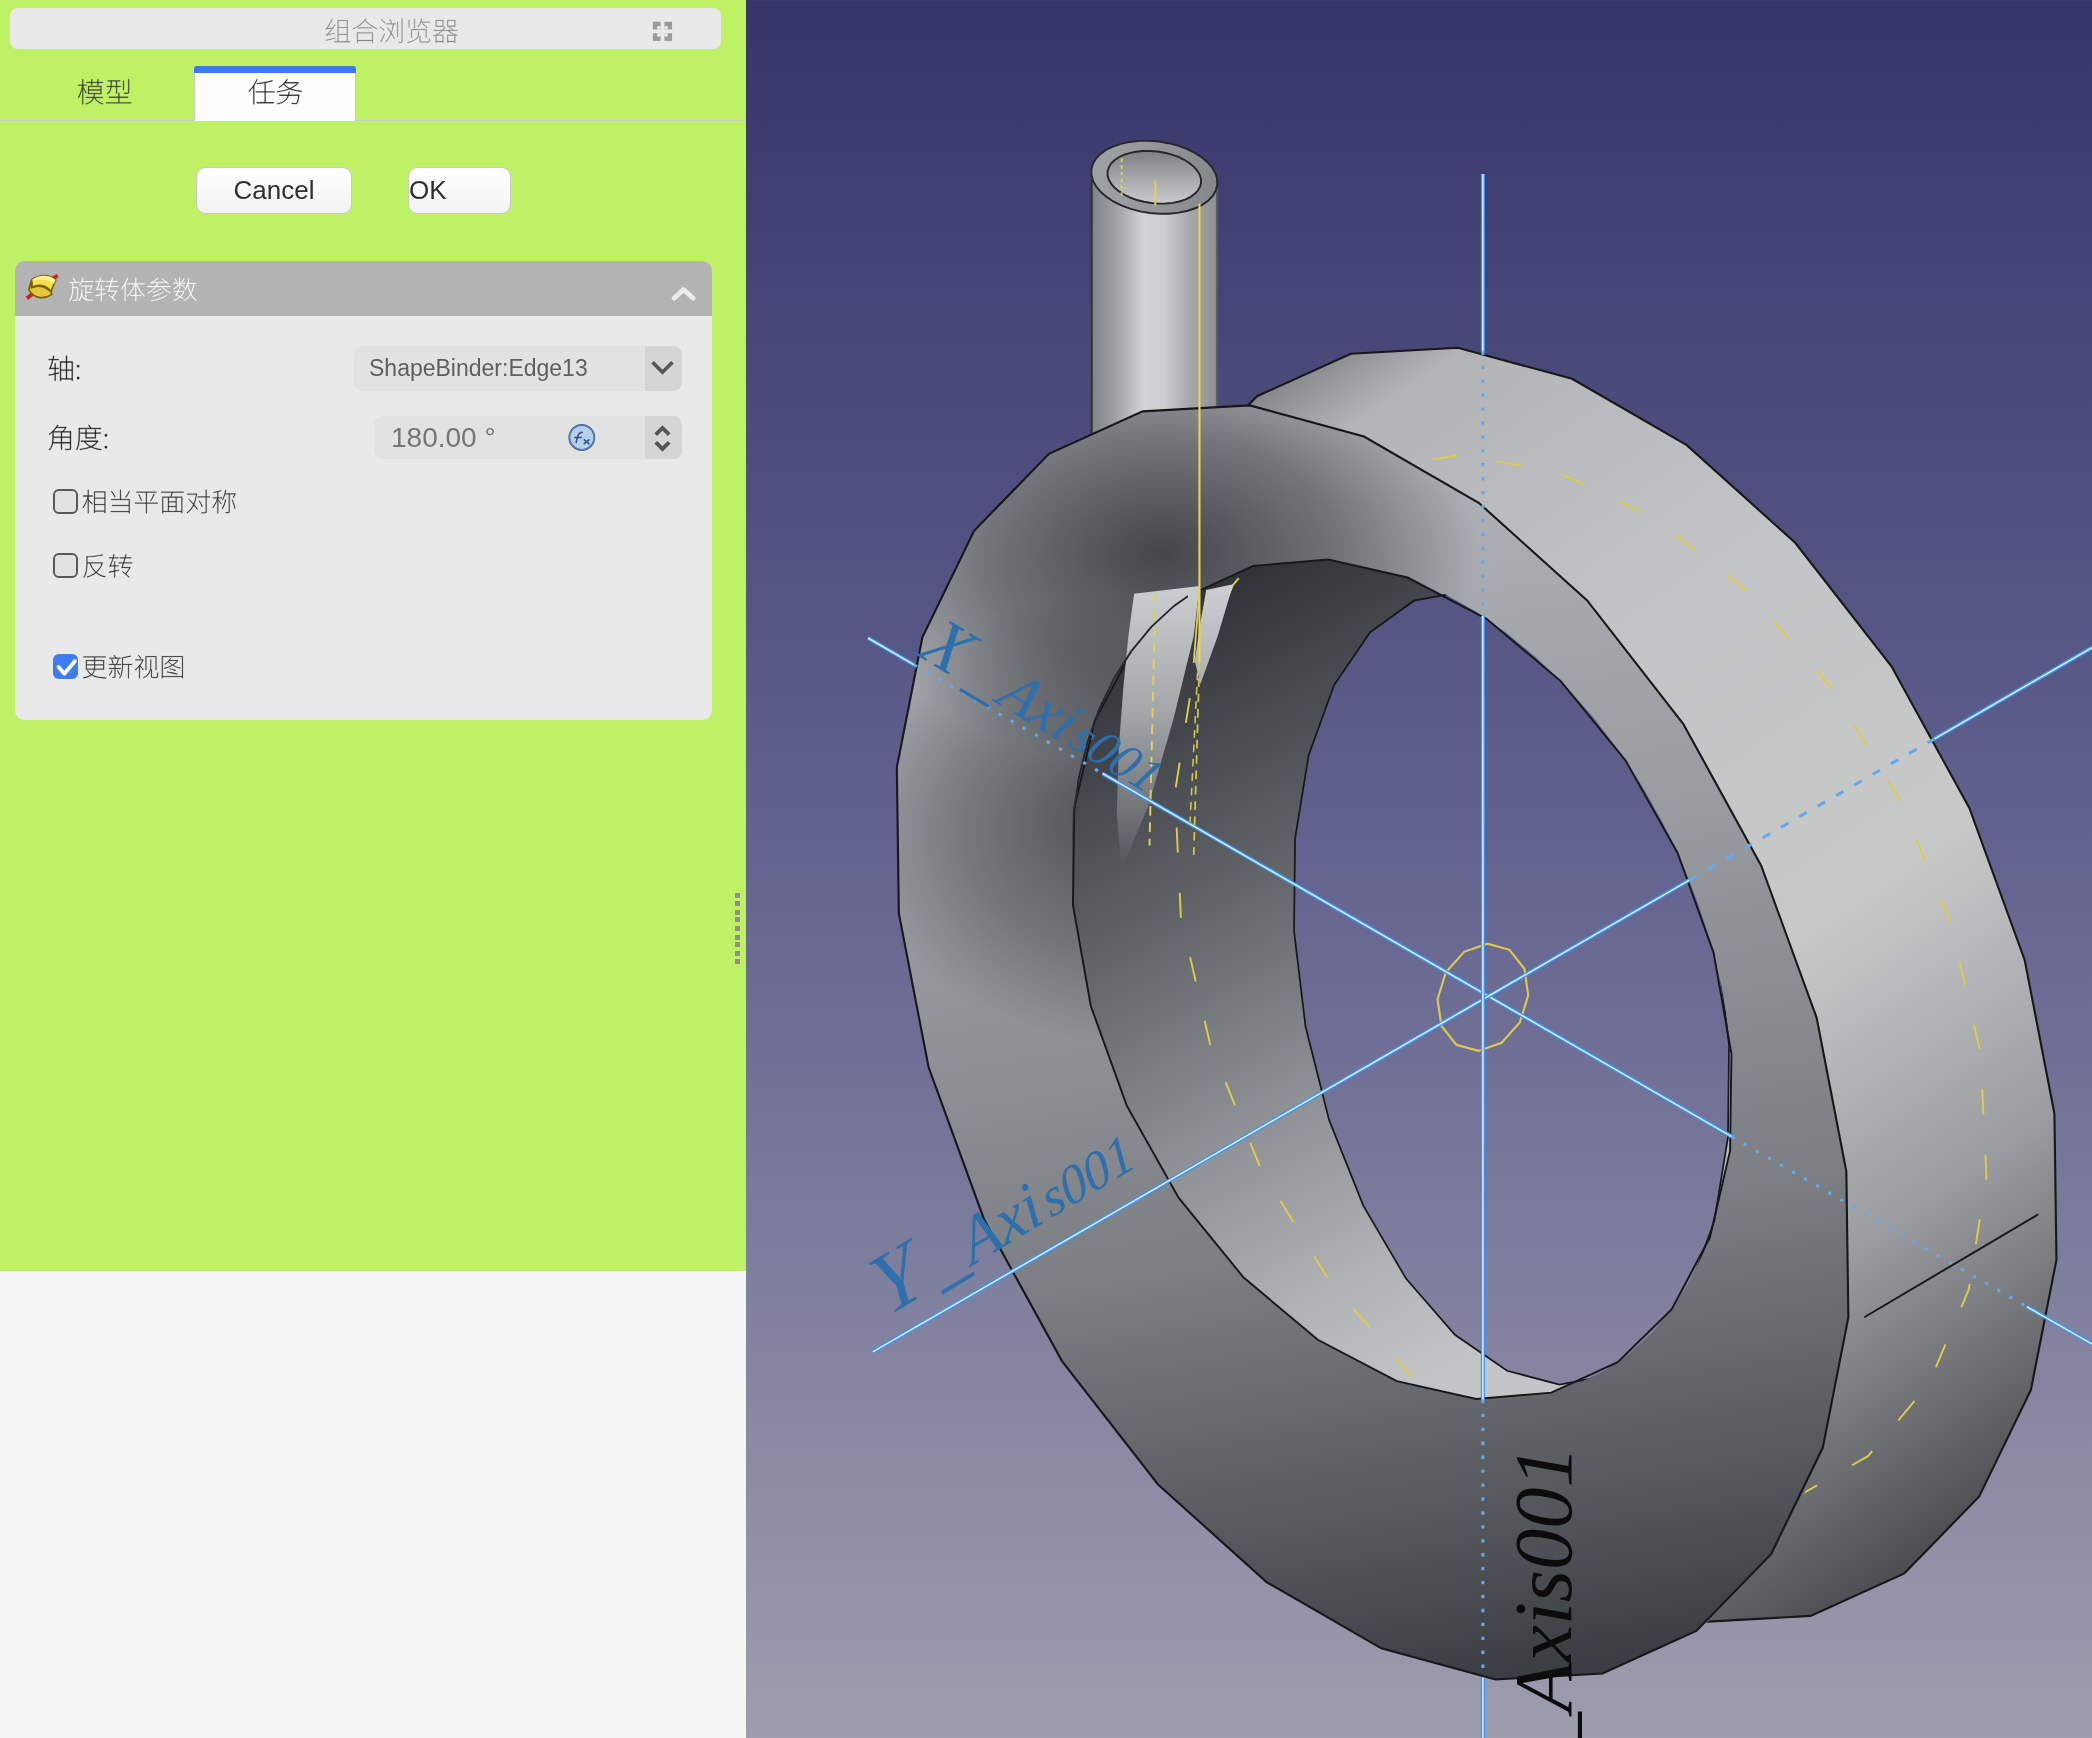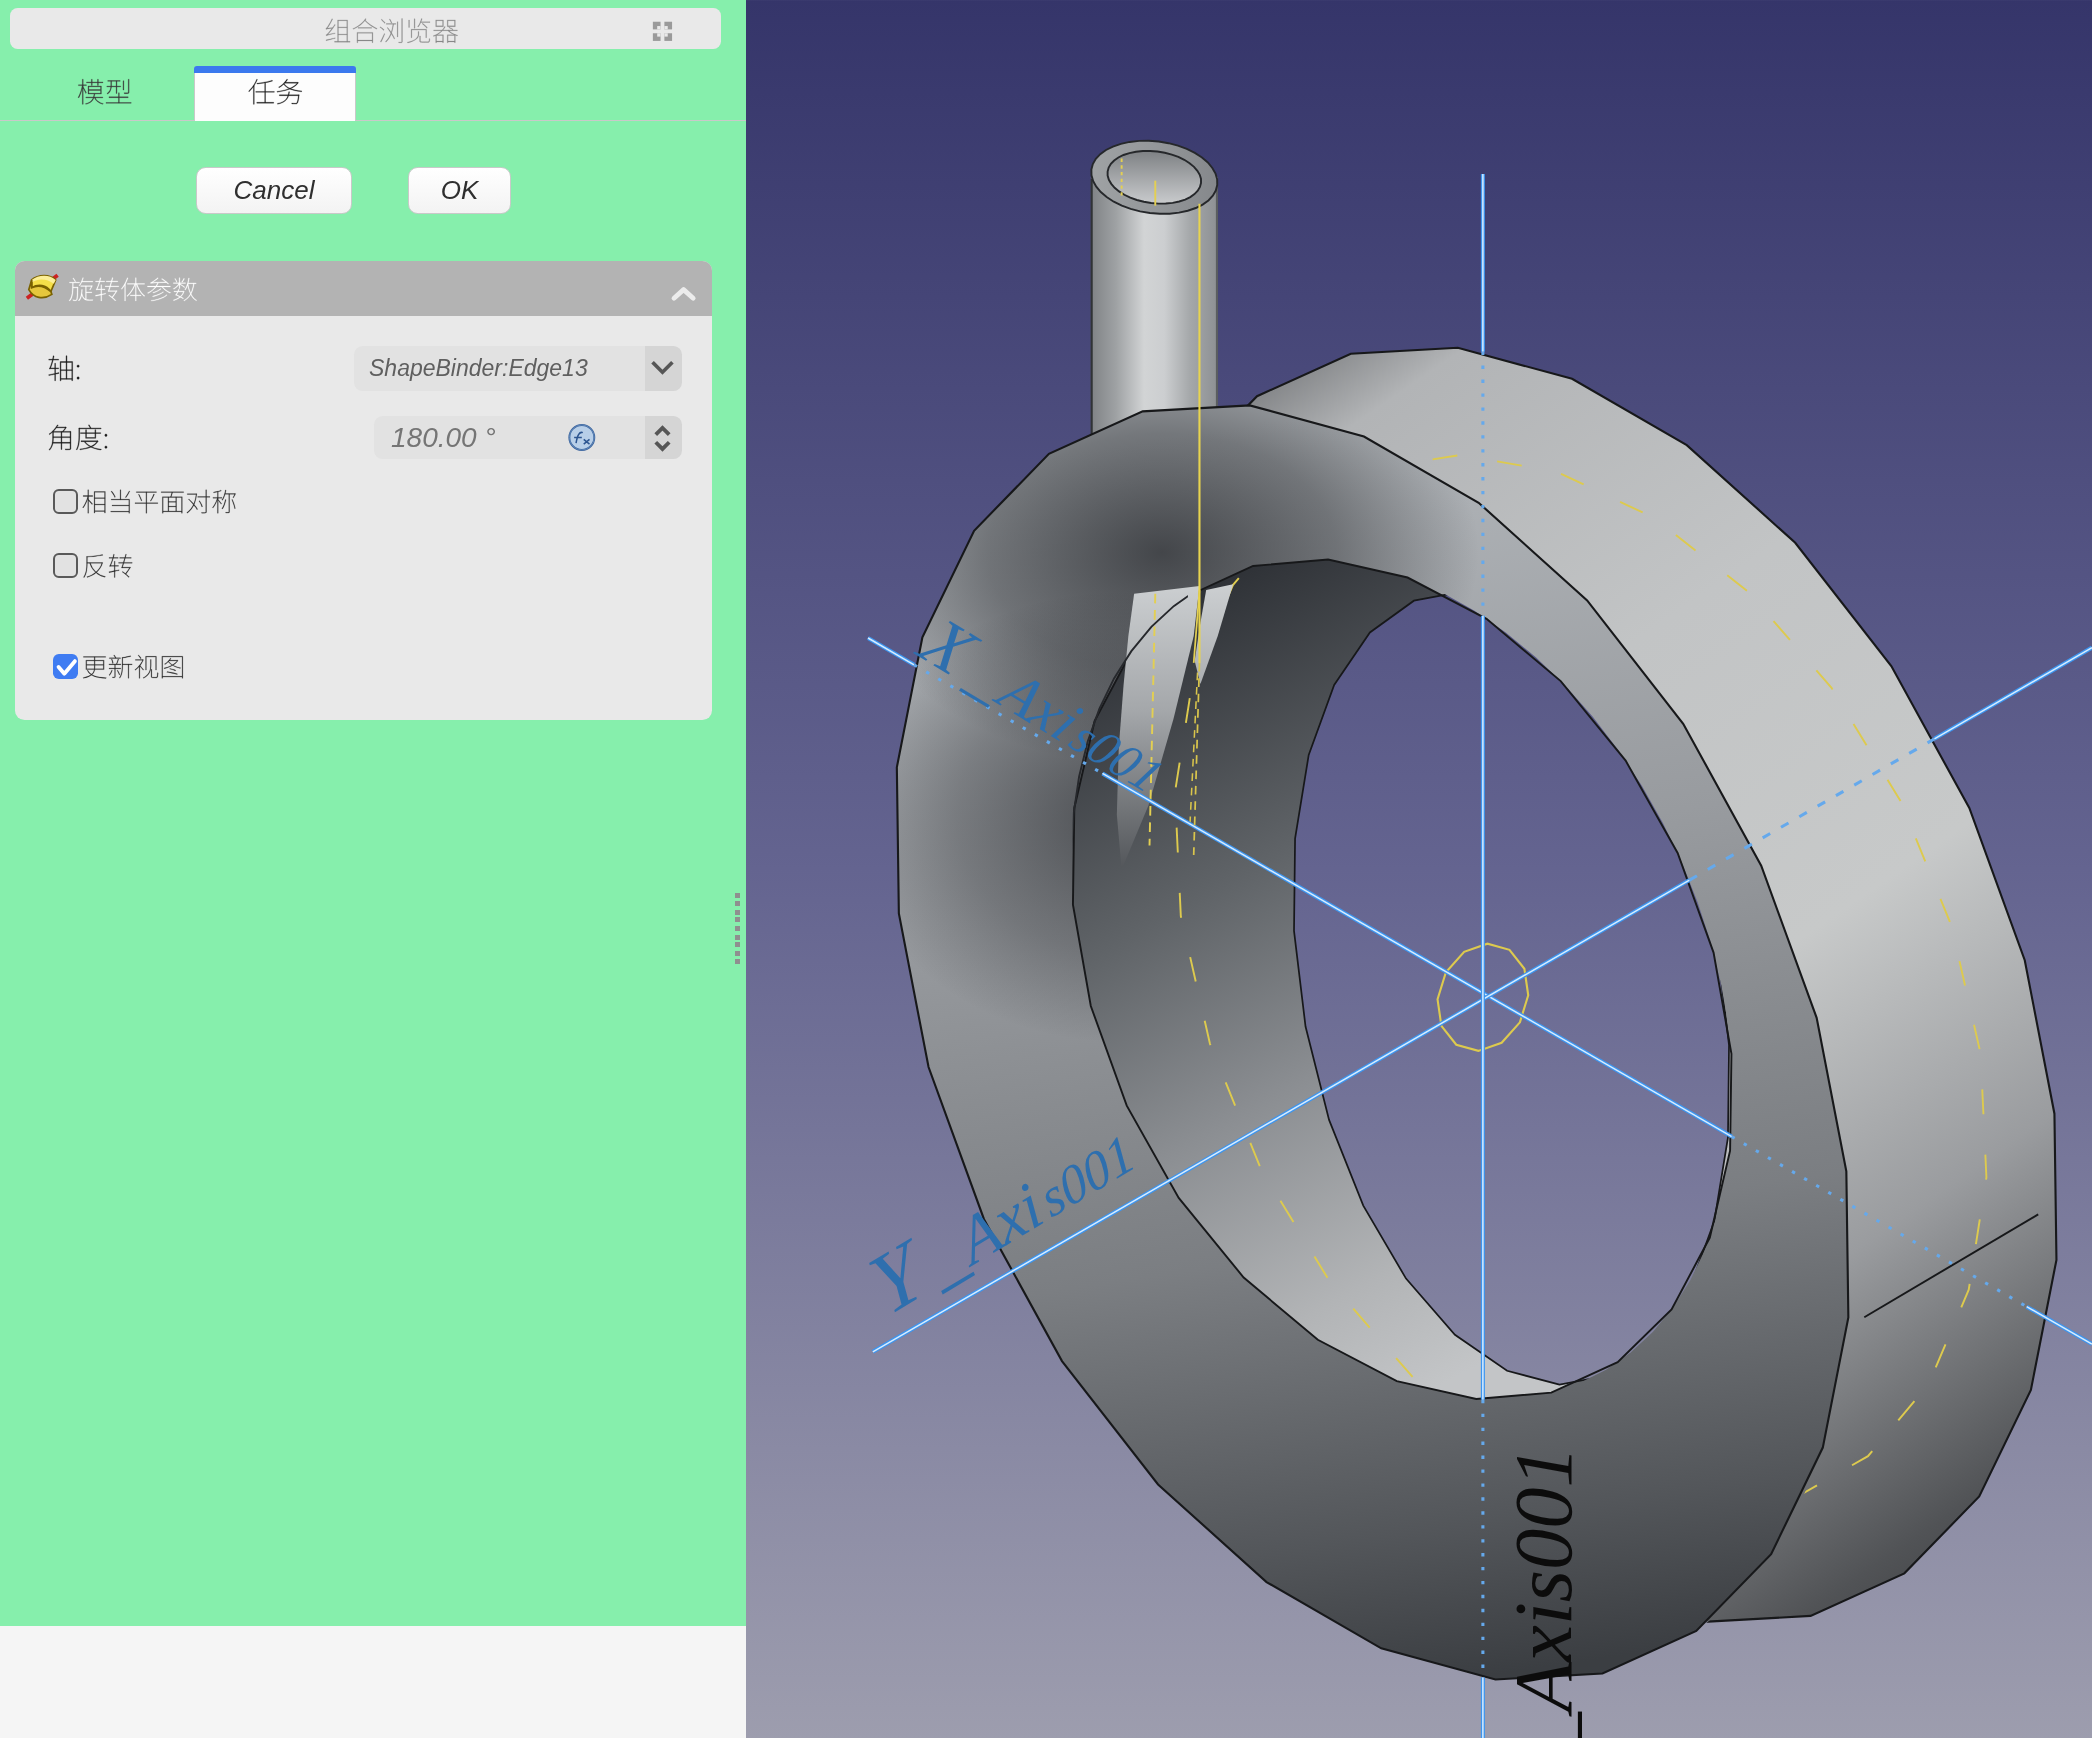--- a/index.html
+++ b/index.html
@@ -1,26 +1,26 @@
 <!DOCTYPE html>
 <html><head><meta charset="utf-8"><style>
 *{margin:0;padding:0;box-sizing:border-box}
 html,body{width:2092px;height:1739px;overflow:hidden;background:#f5f5f5;
 font-family:"Liberation Sans",sans-serif;}
-#panel{position:absolute;left:0;top:0;width:746px;height:1626px;background:#86efac;font-style:italic;}
+#panel{position:absolute;left:0;top:0;width:746px;height:1271px;background:#bef264;}
 .abs{position:absolute}
 </style></head><body>
 <div id="panel">
  <div class="abs" style="left:9.6px;top:7.7px;width:711px;height:41px;background:#e9e9e9;border-radius:7.7px"></div>
  <div class="abs" style="left:194px;top:66px;width:162px;height:55px;background:#fdfdfd;border:1px solid #c9c9c9;border-bottom:none;border-radius:3.8px 3.8px 0 0"></div>
  <div class="abs" style="left:194px;top:66px;width:162px;height:6.7px;background:#3b79ee;border-radius:2.9px 2.9px 0 0"></div>
  <div class="abs" style="left:0;top:120px;width:195px;height:1px;background:#c9c9c9"></div>
  <div class="abs" style="left:355px;top:120px;width:391px;height:1px;background:#c9c9c9"></div>
  <div class="abs" style="left:196px;top:167px;width:156px;height:47px;background:linear-gradient(#ffffff,#f3f3f3);border:1px solid #c9c9c9;border-radius:9.6px;font-size:26px;color:#2f2f2f;text-align:center;line-height:44px">Cancel</div>
- <div class="abs" style="left:408px;top:167px;width:103px;height:47px;background:linear-gradient(#ffffff,#f3f3f3);border:1px solid #c9c9c9;border-radius:9.6px;font-size:26px;color:#2f2f2f;text-align:center;line-height:44px">OK</div>
+ <div class="abs" style="left:408px;top:167px;width:103px;height:47px;background:linear-gradient(#ffffff,#f3f3f3);border:1px solid #c9c9c9;border-radius:9.6px;font-size:26px;color:#2f2f2f;text-align:left;line-height:44px">OK</div>
  <div class="abs" style="left:15.4px;top:261px;width:697px;height:459px;background:#e9e9e9;border-radius:9.6px"></div>
  <div class="abs" style="left:15.4px;top:261px;width:697px;height:55px;background:#b3b3b3;border-radius:9.6px 9.6px 0 0"></div>
  <div class="abs" style="left:354px;top:346px;width:327px;height:45px;background:#e2e2e2;border-radius:8.6px"></div>
  <div class="abs" style="left:645px;top:346px;width:37px;height:45px;background:#d5d5d5;border-radius:0 8.6px 8.6px 0"></div>
  <div class="abs" style="left:369px;top:346px;height:45px;line-height:45px;font-size:23px;color:#5f5f5f">ShapeBinder:Edge13</div>
  <div class="abs" style="left:374px;top:416px;width:307px;height:43px;background:#e2e2e2;border-radius:8.6px"></div>
  <div class="abs" style="left:645px;top:416px;width:37px;height:43px;background:#d5d5d5;border-radius:0 8.6px 8.6px 0"></div>
  <div class="abs" style="left:391px;top:416px;height:43px;line-height:43px;font-size:28px;color:#757575">180.00 °</div>
  <div class="abs" style="left:53px;top:489px;width:25px;height:25px;background:#e2e2e2;border:2.4px solid #595959;border-radius:5.8px"></div>
  <div class="abs" style="left:53px;top:553px;width:25px;height:25px;background:#e2e2e2;border:2.4px solid #595959;border-radius:5.8px"></div>

